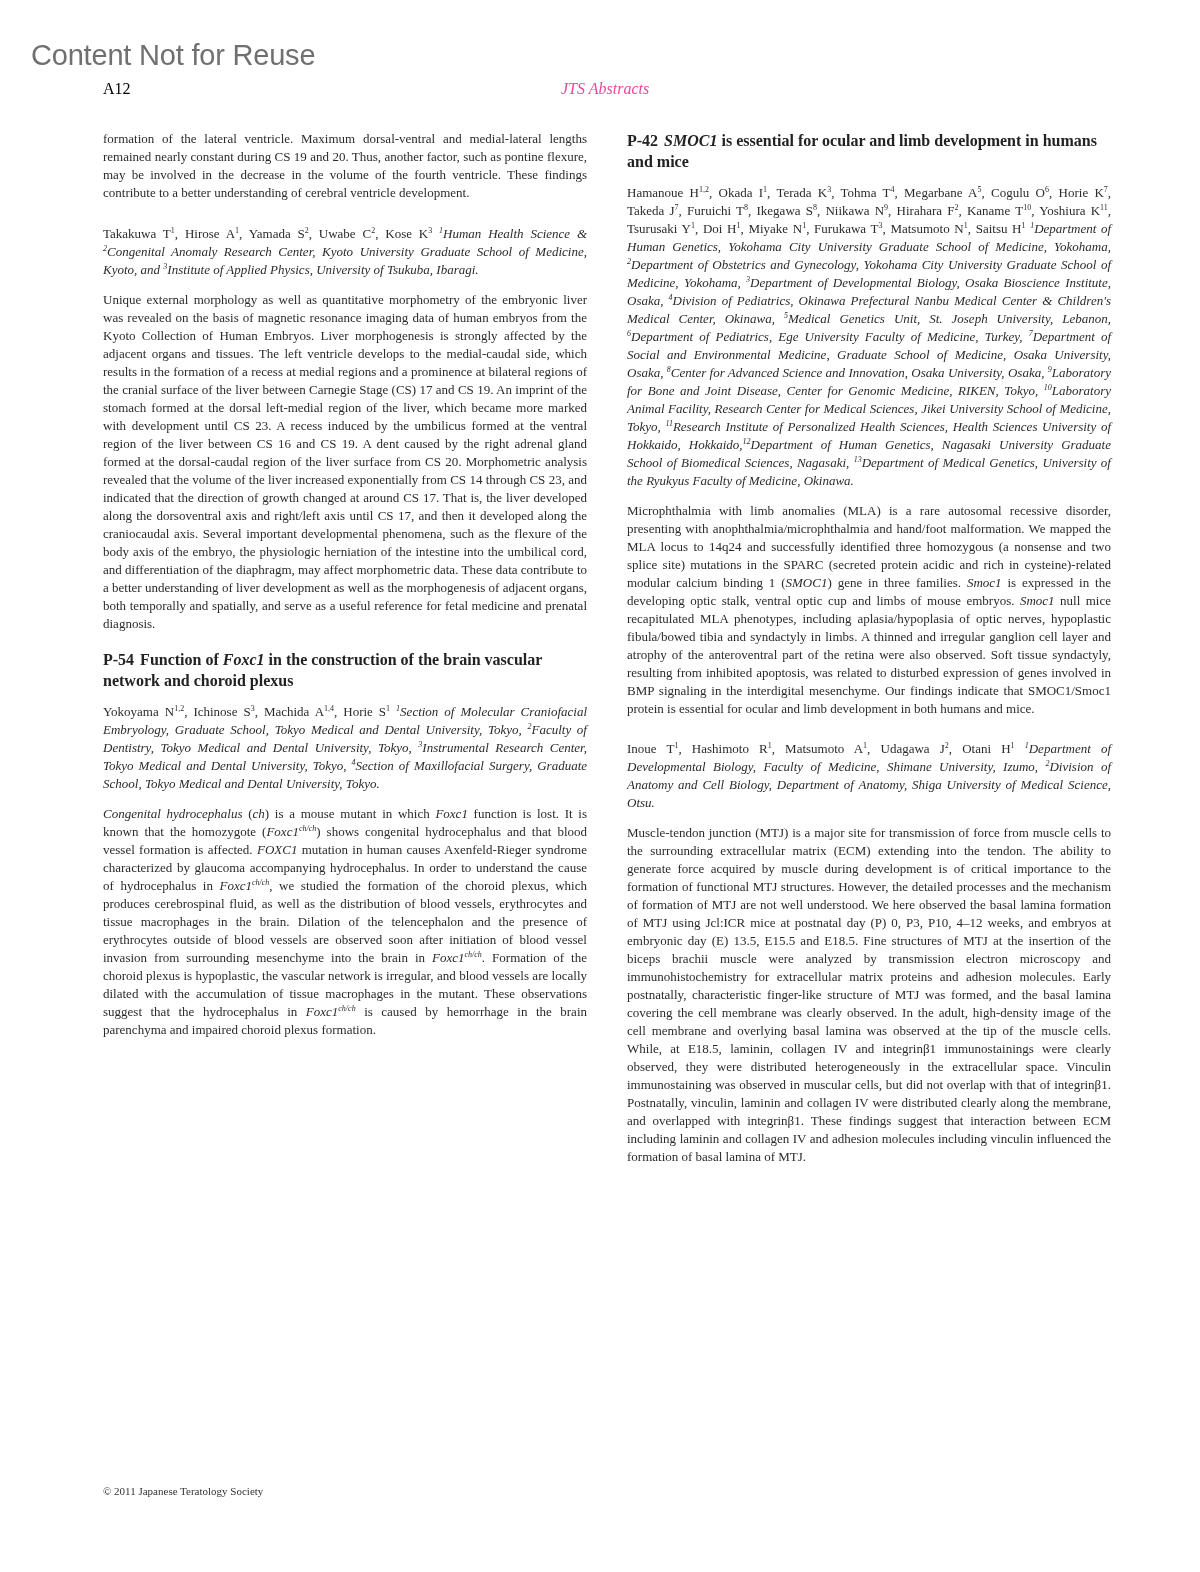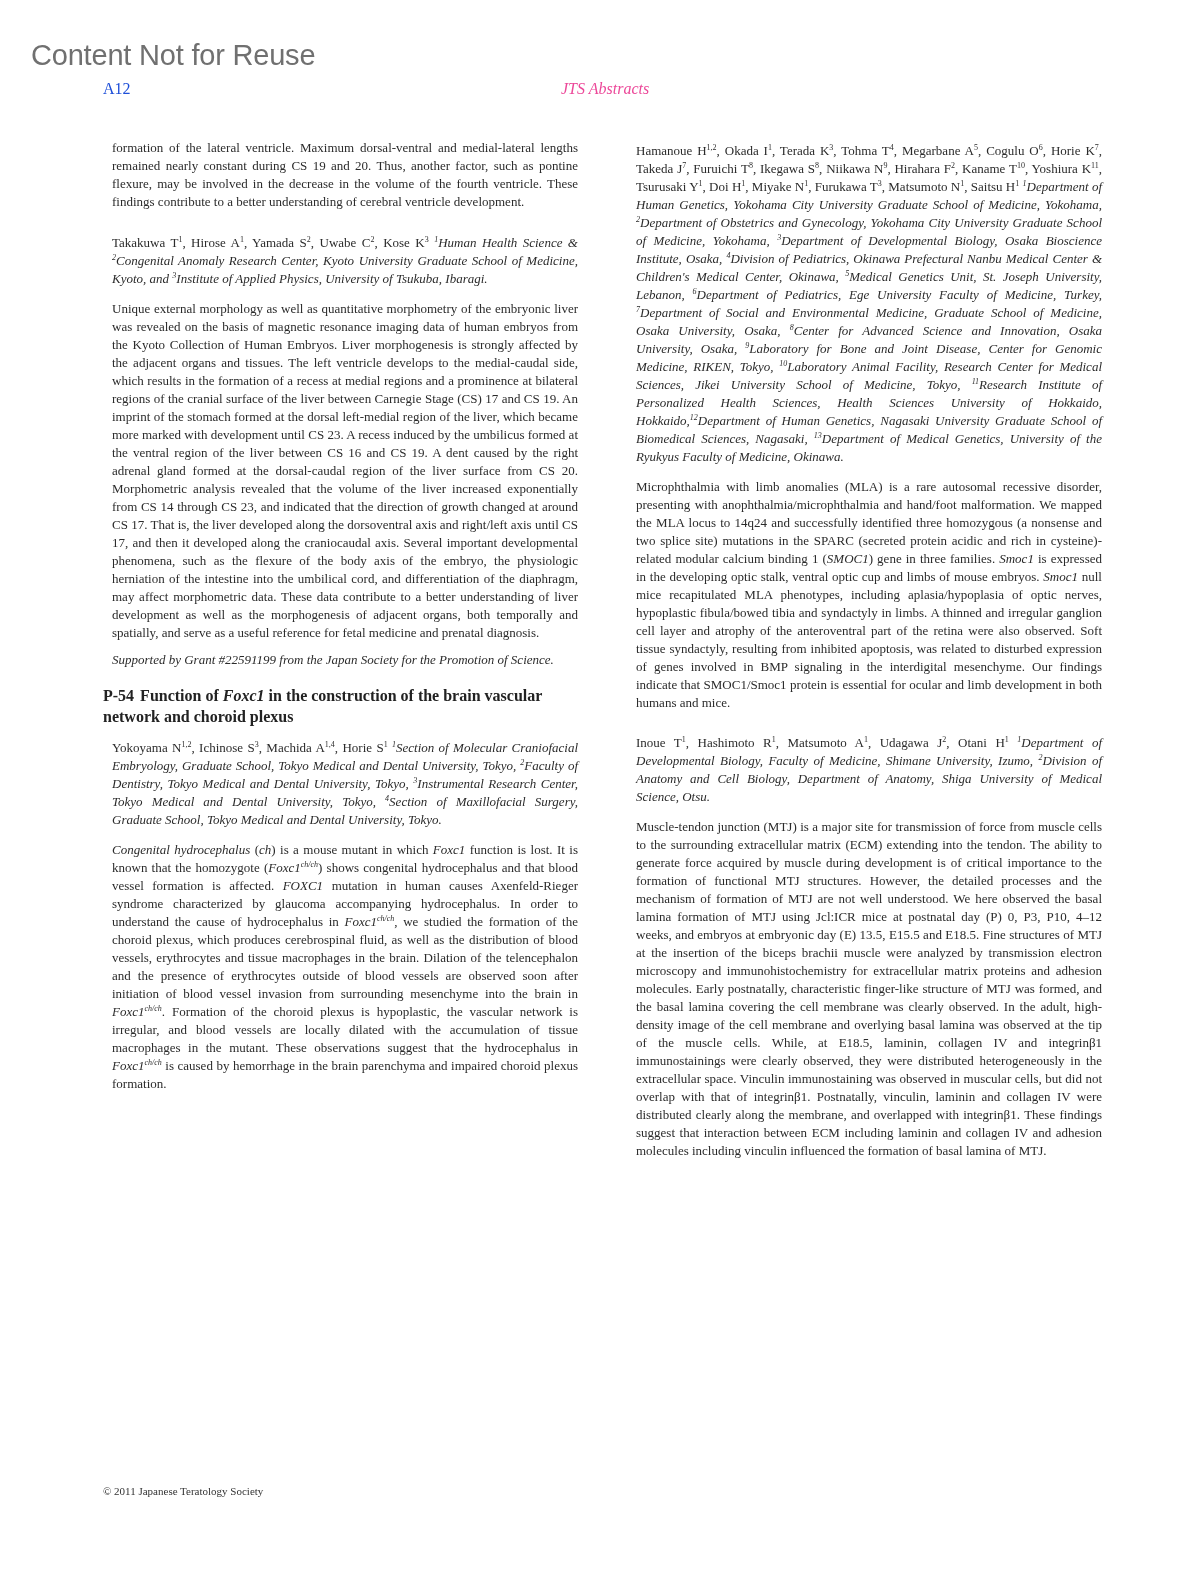--- a/index.html
+++ b/index.html
@@ -5,29 +5,29 @@
     html, body { margin: 0; padding: 0; background: #ffffff; }
     body {
       width: 1200px; height: 1572px; position: relative; overflow: hidden;
       font-family: "Liberation Serif", "DejaVu Serif", serif; color: #2b2b2b;
     }
     .watermark {
       position: absolute; left: 31px; top: 28px;
       font-family: "Liberation Sans", "DejaVu Sans", sans-serif;
       font-size: 29px; color: #707070; letter-spacing: -0.2px; margin-top: 11px;
     }
-    .page-num { position: absolute; left: 103px; top: 80px; font-size: 16px; color: #1d4ed8; }
+    .page-num { position: absolute; left: 103px; top: 80px; font-size: 16px; color: #000000; }
     .running-head { position: absolute; left: 561px; top: 80px; font-size: 16px; font-style: italic; color: #ec4899; }
     .col {
       position: absolute; top: 130px; width: 484px;
       font-size: 13px; line-height: 18px; text-align: justify;
     }
     .col-left { left: 103px; }
     .col-right { left: 627px; }
-    p { margin: 9px; }
+    p { margin: 0; }
     .abs-title {
       font-weight: bold; font-size: 16px; line-height: 21px; color: #222;
       text-align: left; margin: 0;
     }
     .abs-title .num { margin-right: 6px; }
     .authors { margin-top: 12px; }
     .authors .aff { font-style: italic; }
     .body-text { margin-top: 12px; }
     sup { font-size: 8px; line-height: 0; vertical-align: 5px; }
     .grant { font-style: italic; }
@@ -46,36 +46,36 @@
 
 <div class="col col-left">
   <p>formation of the lateral ventricle. Maximum dorsal-ventral and medial-lateral lengths remained nearly constant during CS 19 and 20. Thus, another factor, such as pontine flexure, may be involved in the decrease in the volume of the fourth ventricle. These findings contribute to a better understanding of cerebral ventricle development.</p>
 
   <section style="margin-top:23px;">
     <p class="authors">
       <span>Takakuwa T</span><sup>1</sup>, <span>Hirose A</span><sup>1</sup>, <span>Yamada S</span><sup>2</sup>, <span>Uwabe C</span><sup>2</sup>, <span>Kose K</span><sup>3</sup>
       <span class="aff"><sup>1</sup><span>Human Health Science &amp; </span><sup>2</sup><span>Congenital Anomaly Research Center, Kyoto University Graduate School of Medicine, Kyoto, and </span><sup>3</sup><span>Institute of Applied Physics, University of Tsukuba, Ibaragi.</span></span>
     </p>
     <p class="body-text">Unique external morphology as well as quantitative morphometry of the embryonic liver was revealed on the basis of magnetic resonance imaging data of human embryos from the Kyoto Collection of Human Embryos. Liver morphogenesis is strongly affected by the adjacent organs and tissues. The left ventricle develops to the medial-caudal side, which results in the formation of a recess at medial regions and a prominence at bilateral regions of the cranial surface of the liver between Carnegie Stage (CS) 17 and CS 19. An imprint of the stomach formed at the dorsal left-medial region of the liver, which became more marked with development until CS 23. A recess induced by the umbilicus formed at the ventral region of the liver between CS 16 and CS 19. A dent caused by the right adrenal gland formed at the dorsal-caudal region of the liver surface from CS 20. Morphometric analysis revealed that the volume of the liver increased exponentially from CS 14 through CS 23, and indicated that the direction of growth changed at around CS 17. That is, the liver developed along the dorsoventral axis and right/left axis until CS 17, and then it developed along the craniocaudal axis. Several important developmental phenomena, such as the flexure of the body axis of the embryo, the physiologic herniation of the intestine into the umbilical cord, and differentiation of the diaphragm, may affect morphometric data. These data contribute to a better understanding of liver development as well as the morphogenesis of adjacent organs, both temporally and spatially, and serve as a useful reference for fetal medicine and prenatal diagnosis.</p>
-    <p class="grant">Supported by Grant #22591199 from the Japan Society for the Promotion of Science.</p>
   </section>
 
   <section style="margin-top:16px;">
     <h2 class="abs-title"><span class="num">P-54</span><span>Function of </span><i>Foxc1</i><span> in the construction of the brain vascular network and choroid plexus</span></h2>
     <p class="authors">
       <span>Yokoyama N</span><sup>1,2</sup>, <span>Ichinose S</span><sup>3</sup>, <span>Machida A</span><sup>1,4</sup>, <span>Horie S</span><sup>1</sup>
       <span class="aff"><sup>1</sup><span>Section of Molecular Craniofacial Embryology, Graduate School, Tokyo Medical and Dental University, Tokyo, </span><sup>2</sup><span>Faculty of Dentistry, Tokyo Medical and Dental University, Tokyo, </span><sup>3</sup><span>Instrumental Research Center, Tokyo Medical and Dental University, Tokyo, </span><sup>4</sup><span>Section of Maxillofacial Surgery, Graduate School, Tokyo Medical and Dental University, Tokyo.</span></span>
     </p>
     <p class="body-text"><i>Congenital hydrocephalus</i><span> (</span><i>ch</i><span>) is a mouse mutant in which </span><i>Foxc1</i><span> function is lost. It is known that the homozygote (</span><i>Foxc1</i><sup><i>ch/ch</i></sup><span>) shows congenital hydrocephalus and that blood vessel formation is affected. </span><i>FOXC1</i><span> mutation in human causes Axenfeld-Rieger syndrome characterized by glaucoma accompanying hydrocephalus. In order to understand the cause of hydrocephalus in </span><i>Foxc1</i><sup><i>ch/ch</i></sup><span>, we studied the formation of the choroid plexus, which produces cerebrospinal fluid, as well as the distribution of blood vessels, erythrocytes and tissue macrophages in the brain. Dilation of the telencephalon and the presence of erythrocytes outside of blood vessels are observed soon after initiation of blood vessel invasion from surrounding mesenchyme into the brain in </span><i>Foxc1</i><sup><i>ch/ch</i></sup><span>. Formation of the choroid plexus is hypoplastic, the vascular network is irregular, and blood vessels are locally dilated with the accumulation of tissue macrophages in the mutant. These observations suggest that the hydrocephalus in </span><i>Foxc1</i><sup><i>ch/ch</i></sup><span> is caused by hemorrhage in the brain parenchyma and impaired choroid plexus formation.</span></p>
   </section>
 </div>
 
 <div class="col col-right">
 
   <section>
+    <h2 class="abs-title"><span class="num">P-42</span><i>SMOC1</i><span> is essential for ocular and limb development in humans and mice</span></h2>
     <p class="authors">
       <span>Hamanoue H</span><sup>1,2</sup>, <span>Okada I</span><sup>1</sup>, <span>Terada K</span><sup>3</sup>, <span>Tohma T</span><sup>4</sup>, <span>Megarbane A</span><sup>5</sup>, <span>Cogulu O</span><sup>6</sup>, <span>Horie K</span><sup>7</sup>, <span>Takeda J</span><sup>7</sup>, <span>Furuichi T</span><sup>8</sup>, <span>Ikegawa S</span><sup>8</sup>, <span>Niikawa N</span><sup>9</sup>, <span>Hirahara F</span><sup>2</sup>, <span>Kaname T</span><sup>10</sup>, <span>Yoshiura K</span><sup>11</sup>, <span>Tsurusaki Y</span><sup>1</sup>, <span>Doi H</span><sup>1</sup>, <span>Miyake N</span><sup>1</sup>, <span>Furukawa T</span><sup>3</sup>, <span>Matsumoto N</span><sup>1</sup>, <span>Saitsu H</span><sup>1</sup>
       <span class="aff"><sup>1</sup><span>Department of Human Genetics, Yokohama City University Graduate School of Medicine, Yokohama, </span><sup>2</sup><span>Department of Obstetrics and Gynecology, Yokohama City University Graduate School of Medicine, Yokohama, </span><sup>3</sup><span>Department of Developmental Biology, Osaka Bioscience Institute, Osaka, </span><sup>4</sup><span>Division of Pediatrics, Okinawa Prefectural Nanbu Medical Center &amp; Children's Medical Center, Okinawa, </span><sup>5</sup><span>Medical Genetics Unit, St. Joseph University, Lebanon, </span><sup>6</sup><span>Department of Pediatrics, Ege University Faculty of Medicine, Turkey, </span><sup>7</sup><span>Department of Social and Environmental Medicine, Graduate School of Medicine, Osaka University, Osaka, </span><sup>8</sup><span>Center for Advanced Science and Innovation, Osaka University, Osaka, </span><sup>9</sup><span>Laboratory for Bone and Joint Disease, Center for Genomic Medicine, RIKEN, Tokyo, </span><sup>10</sup><span>Laboratory Animal Facility, Research Center for Medical Sciences, Jikei University School of Medicine, Tokyo, </span><sup>11</sup><span>Research Institute of Personalized Health Sciences, Health Sciences University of Hokkaido, Hokkaido,</span><sup>12</sup><span>Department of Human Genetics, Nagasaki University Graduate School of Biomedical Sciences, Nagasaki, </span><sup>13</sup><span>Department of Medical Genetics, University of the Ryukyus Faculty of Medicine, Okinawa.</span></span>
     </p>
     <p class="body-text"><span>Microphthalmia with limb anomalies (MLA) is a rare autosomal recessive disorder, presenting with anophthalmia/microphthalmia and hand/foot malformation. We mapped the MLA locus to 14q24 and successfully identified three homozygous (a nonsense and two splice site) mutations in the SPARC (secreted protein acidic and rich in cysteine)-related modular calcium binding 1 (</span><i>SMOC1</i><span>) gene in three families. </span><i>Smoc1</i><span> is expressed in the developing optic stalk, ventral optic cup and limbs of mouse embryos. </span><i>Smoc1</i><span> null mice recapitulated MLA phenotypes, including aplasia/hypoplasia of optic nerves, hypoplastic fibula/bowed tibia and syndactyly in limbs. A thinned and irregular ganglion cell layer and atrophy of the anteroventral part of the retina were also observed. Soft tissue syndactyly, resulting from inhibited apoptosis, was related to disturbed expression of genes involved in BMP signaling in the interdigital mesenchyme. Our findings indicate that SMOC1/Smoc1 protein is essential for ocular and limb development in both humans and mice.</span></p>
   </section>
 
   <section style="margin-top:22px;">
     <p class="authors">
       <span>Inoue T</span><sup>1</sup>, <span>Hashimoto R</span><sup>1</sup>, <span>Matsumoto A</span><sup>1</sup>, <span>Udagawa J</span><sup>2</sup>, <span>Otani H</span><sup>1</sup>

